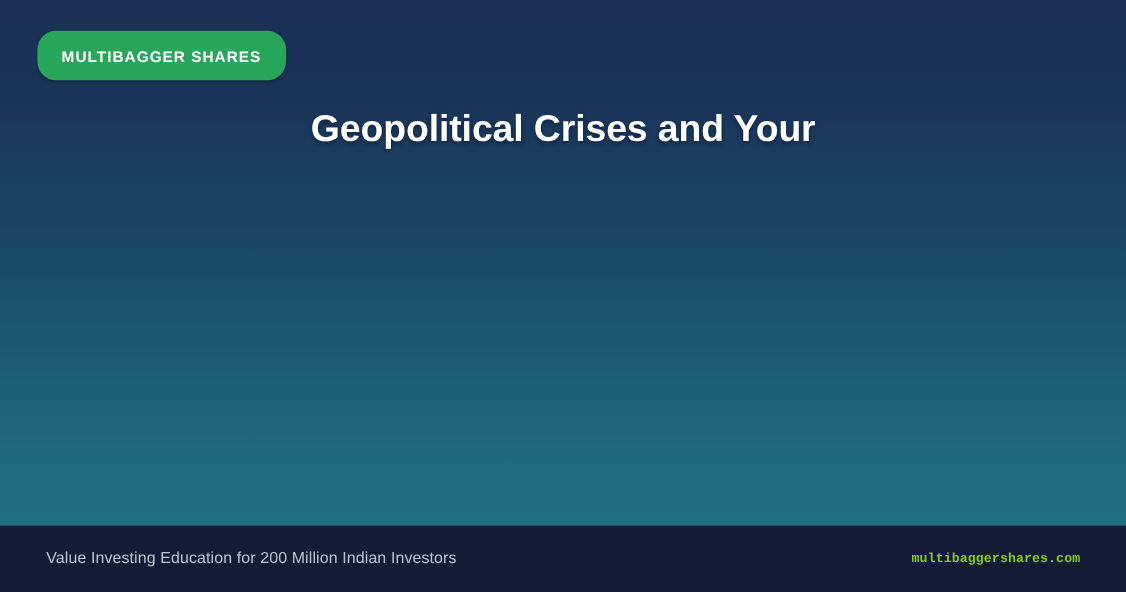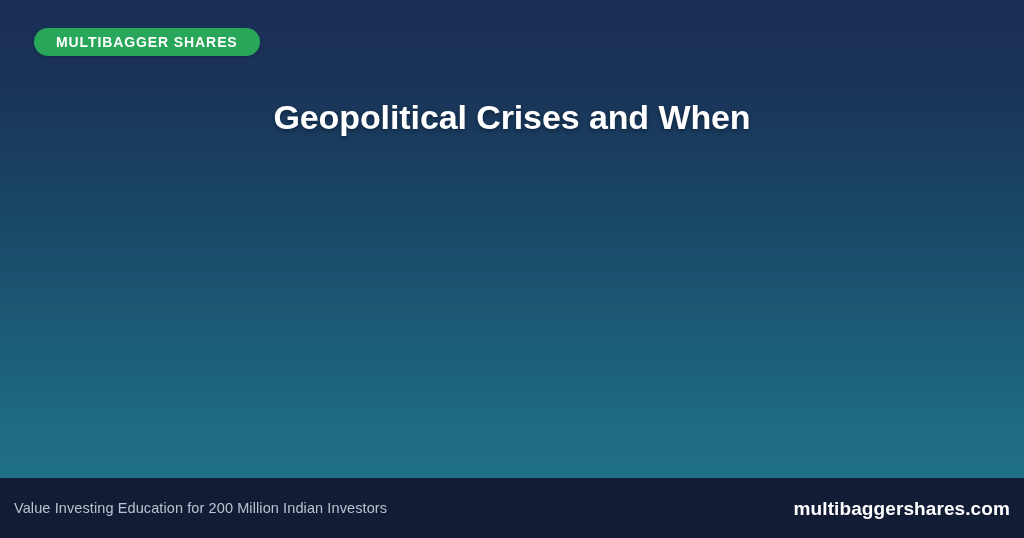--- a/index.html
+++ b/index.html
@@ -36,21 +36,21 @@
         #1c5873 66%,
         #1e6a83 88%,
         #1f7087 100%);
   }
 
   
   .badge {
     position: absolute;
     left: 34px;
     top: 28px;
-    height: 28px;
+    height: 45px;
     padding: 0 22px;
     display: flex;
     align-items: center;
     justify-content: center;
     background: #28a65a;
     border-radius: 17px;
     box-shadow: 0 1px 3px rgba(0,0,0,0.22);
   }
   .badge-label {
     color: #ffffff;
@@ -88,53 +88,53 @@
   .footer {
     position: absolute;
     left: 0;
     top: 478px;
     width: 1024px;
     height: 60px;
     background: #131c35;
     display: flex;
     align-items: center;
     justify-content: space-between;
-    padding: 0 14px;
+    padding: 0 42px;
     box-sizing: border-box;
   }
   .footer-tagline {
     color: #b9c3d0;
     font-size: 14.5px;
     font-weight: normal;
     letter-spacing: 0.1px;
     line-height: 1;
     font-family: "Liberation Sans", sans-serif;
   }
   .footer-url {
-    color: #ffffff;
-    font-size: 19px;
+    color: #84cc16;
+    font-size: 12px;
     font-weight: bold;
     letter-spacing: 0.1px;
     line-height: 1;
-    font-family: Liberation Sans, sans-serif;
+    font-family: Liberation Mono, monospace;
   }
 </style>
 </head>
 <body>
 
 <div class="poster">
 
   <div class="hero"></div>
 
   <div class="badge">
     <span class="badge-label">MULTIBAGGER SHARES</span>
   </div>
 
   <div class="headline">
-    <span class="headline-line">Geopolitical Crises and When</span>
+    <span class="headline-line">Geopolitical Crises and Your</span>
   </div>
 
   <div class="footer">
     <span class="footer-tagline">Value Investing Education for 200 Million Indian Investors</span>
     <span class="footer-url">multibaggershares.com</span>
   </div>
 
 </div>
 
 </body></html>

